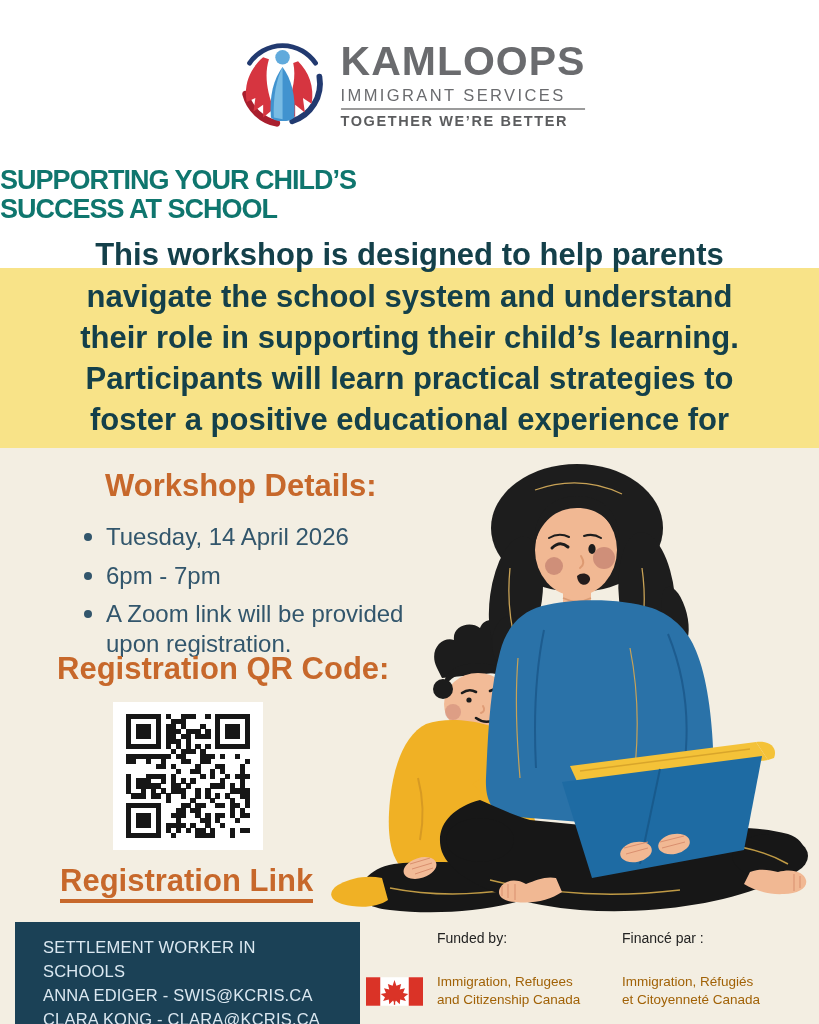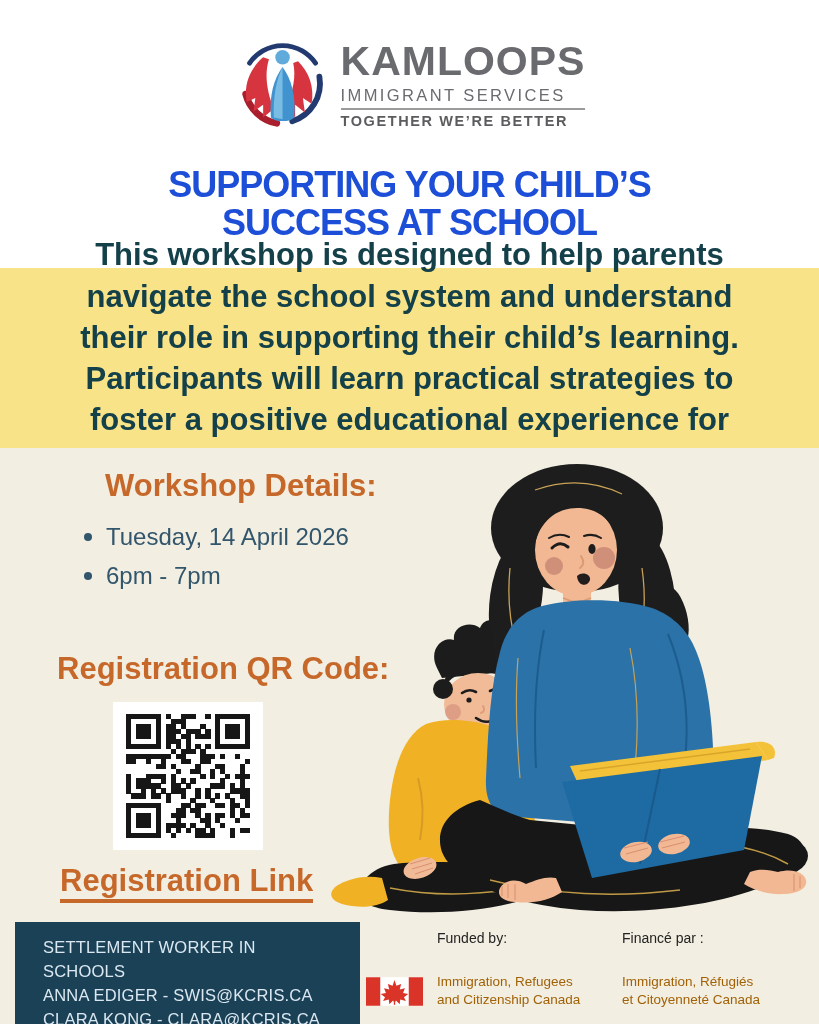--- a/index.html
+++ b/index.html
@@ -9,22 +9,22 @@
   
   .logo-row{position:absolute;top:34px;left:50%;transform:translateX(-50%);
             display:flex;align-items:center;gap:10px;}
   .logo-text{display:flex;flex-direction:column;line-height:1;}
   .logo-name{font-size:41px;font-weight:700;color:#6a6b6e;letter-spacing:1px;}
   .logo-sub{font-size:16.5px;font-weight:500;color:#6a6b6e;letter-spacing:2.4px;margin-top:5px;}
   .logo-divider{border:none;border-top:2px solid #9b9b9b;margin:5px 0 4px 0;width:100%;}
   .logo-tagline{font-size:14.5px;font-weight:700;color:#5b5c5e;letter-spacing:1.6px;}
 
   
-  .title{position:absolute;top:166px;left:0;width:100%;text-align:center;
-         font-size:36px;line-height:1.06;font-weight:700;color:#1d4ed8;letter-spacing:-1px;}
+  .title{position:absolute;top:166px;left:0;width:100%;
+         font-size:27px;line-height:1.06;font-weight:700;color:#0f766e;letter-spacing:-1px;}
 
   
   .band{position:absolute;top:268px;left:0;width:100%;height:180px;background:#f8e388;
         display:flex;align-items:center;justify-content:center;}
   .band p{margin:0;max-width:706px;text-align:center;font-size:31px;font-weight:700;
           color:#14404a;line-height:1.33;}
 
   
   .lower{position:absolute;top:448px;left:0;width:100%;height:576px;background:#f3eee2;}
 
@@ -171,20 +171,21 @@
           <ellipse cx="344" cy="396" rx="16" ry="10" fill="#f1b893" transform="rotate(-12 344 396)"></ellipse>
           <path d="M294,400 L318,394 M296,406 L318,400 M330,394 L354,388 M332,400 L355,394" stroke="#d98f6f" stroke-width="1" fill="none"></path>
         </g>
       </svg>
     </div>
 
     <div class="section-heading h-workshop">Workshop Details:</div>
     <ul class="bullets">
       <li><span>Tuesday, 14 April 2026</span></li>
       <li><span>6pm - 7pm</span></li>
+      <li><span>A Zoom link will be provided upon registration.</span></li>
     </ul>
 
     <div class="section-heading h-qr">Registration QR Code:</div>
     <div class="qr-box">
       <svg id="qr-svg" width="124" height="124" viewBox="0 0 124 124" shape-rendering="crispEdges">
           <rect x="39.68" y="0" width="5.16" height="5.16" fill="#161616"></rect>
           <rect x="54.56" y="0" width="5.16" height="5.16" fill="#161616"></rect>
           <rect x="59.519999999999996" y="0" width="5.16" height="5.16" fill="#161616"></rect>
           <rect x="64.48" y="0" width="5.16" height="5.16" fill="#161616"></rect>
           <rect x="79.36" y="0" width="5.16" height="5.16" fill="#161616"></rect>

